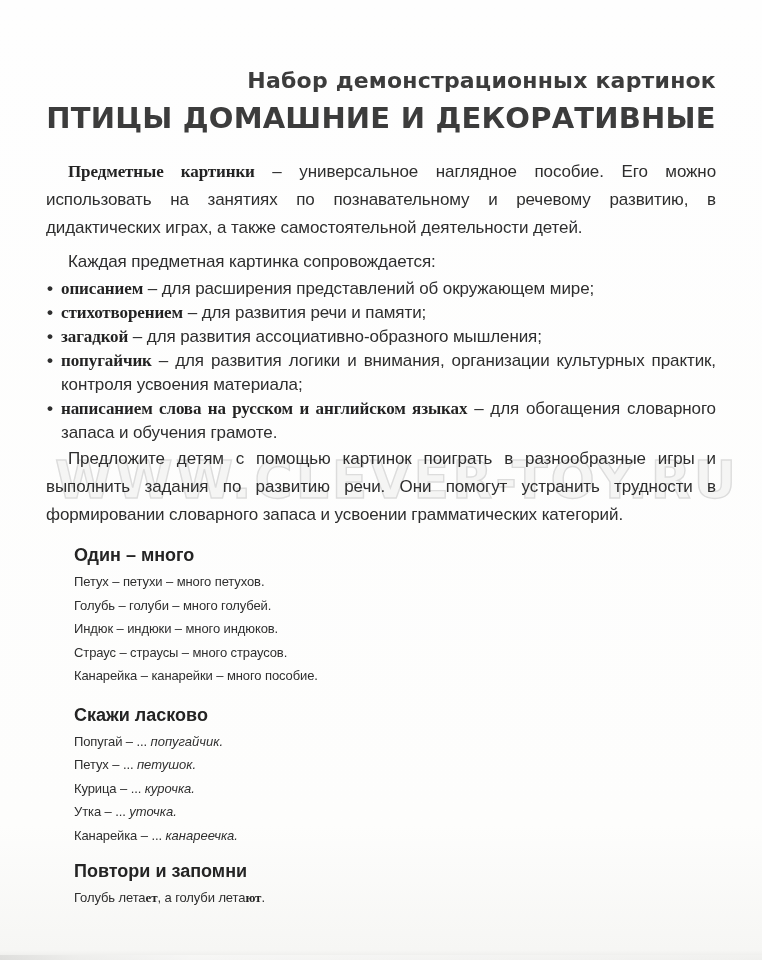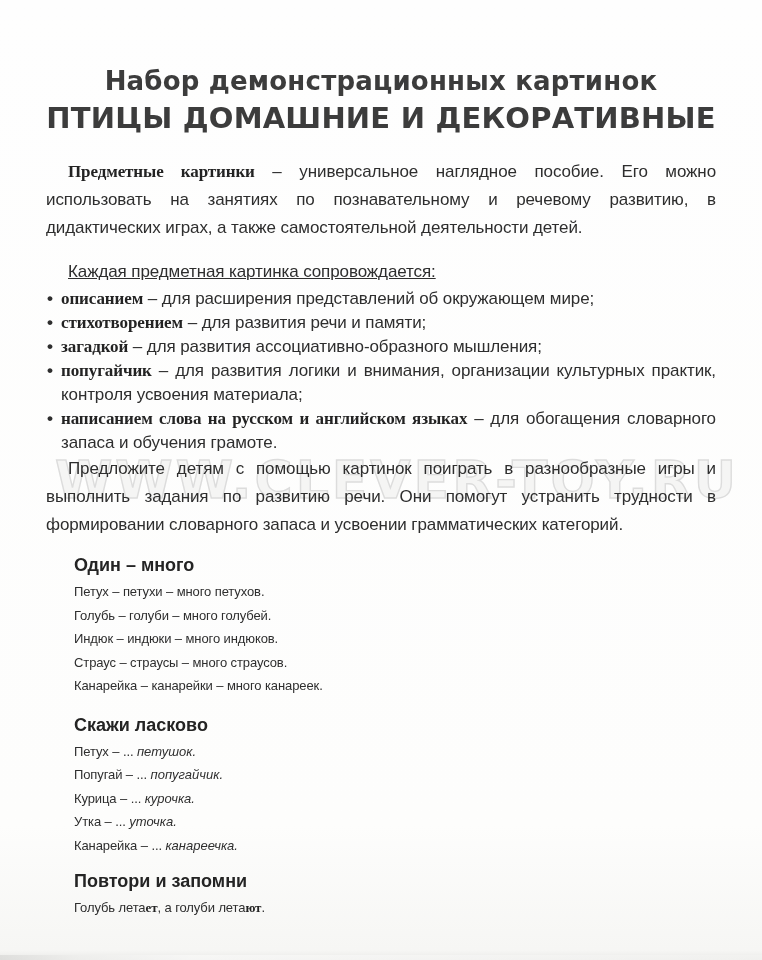--- a/index.html
+++ b/index.html
@@ -28,29 +28,29 @@
     font-weight:bold;font-size:52px;letter-spacing:3px;
     color:#f3f3f2;
     -webkit-text-stroke:1.4px var(--watermark);
     opacity:.75;
     padding-left:16px;
   }
   .title1,.title2{
     font-family:"DejaVu Sans",sans-serif;
     font-weight:bold;text-align:center;color:var(--title);
   }
-  .title1{font-size:26px;line-height:34px;letter-spacing:.2px;}
+  .title1{font-size:22px;line-height:34px;letter-spacing:.2px;text-align:right;}
   .title2{font-size:29px;line-height:40px;letter-spacing:.2px;}
   .para{
     margin:0;font-size:17px;line-height:28px;
     text-align:justify;letter-spacing:-0.1px;
   }
   .indent{text-indent:22px;}
   .m-intro{margin-top:20px;}
-  .m-kazh{margin-top:16px;text-decoration:underline;}
+  .m-kazh{margin-top:6px;}
   b{color:#232323;font-family:Liberation Serif, serif;}
   .bullets{margin-top:1px;}
   .bullet-item{
     position:relative;padding-left:15px;
     font-size:17px;line-height:24px;
     text-align:justify;letter-spacing:-0.1px;
   }
   .bullet-item .dot{position:absolute;left:1px;font-weight:bold;}
   .m-sugg{}
   .task{margin-left:28px;}
@@ -93,29 +93,29 @@
 
   <p class="para indent m-sugg">Предложите детям с помощью картинок поиграть в разнообразные игры и выполнить задания по развитию речи. Они помогут устранить трудности в формировании словарного запаса и усвоении грамматических категорий.</p>
 
   <section class="task t-one">
     <h3>Один – много</h3>
     <div id="one-many-items">
         <div class="task-line">Петух – петухи – много петухов.</div>
         <div class="task-line">Голубь – голуби – много голубей.</div>
         <div class="task-line">Индюк – индюки – много индюков.</div>
         <div class="task-line">Страус – страусы – много страусов.</div>
-        <div class="task-line">Канарейка – канарейки – много канареек.</div>
+        <div class="task-line">Канарейка – канарейки – много пособие.</div>
       </div>
   </section>
 
   <section class="task t-say">
     <h3>Скажи ласково</h3>
     <div id="say-kindly-items">
+        <div class="task-line">Попугай – ... <i>попугайчик.</i></div>
         <div class="task-line">Петух – ... <i>петушок.</i></div>
-        <div class="task-line">Попугай – ... <i>попугайчик.</i></div>
         <div class="task-line">Курица – ... <i>курочка.</i></div>
         <div class="task-line">Утка – ... <i>уточка.</i></div>
         <div class="task-line">Канарейка – ... <i>канареечка.</i></div>
       </div>
   </section>
 
   <section class="task t-rep">
     <h3>Повтори и запомни</h3>
     <div class="task-line" id="repeat-sentence"><span>Голубь лета</span><b>ет</b><span>, а голуби лета</span><b>ют</b><span>.</span></div>
   </section>

